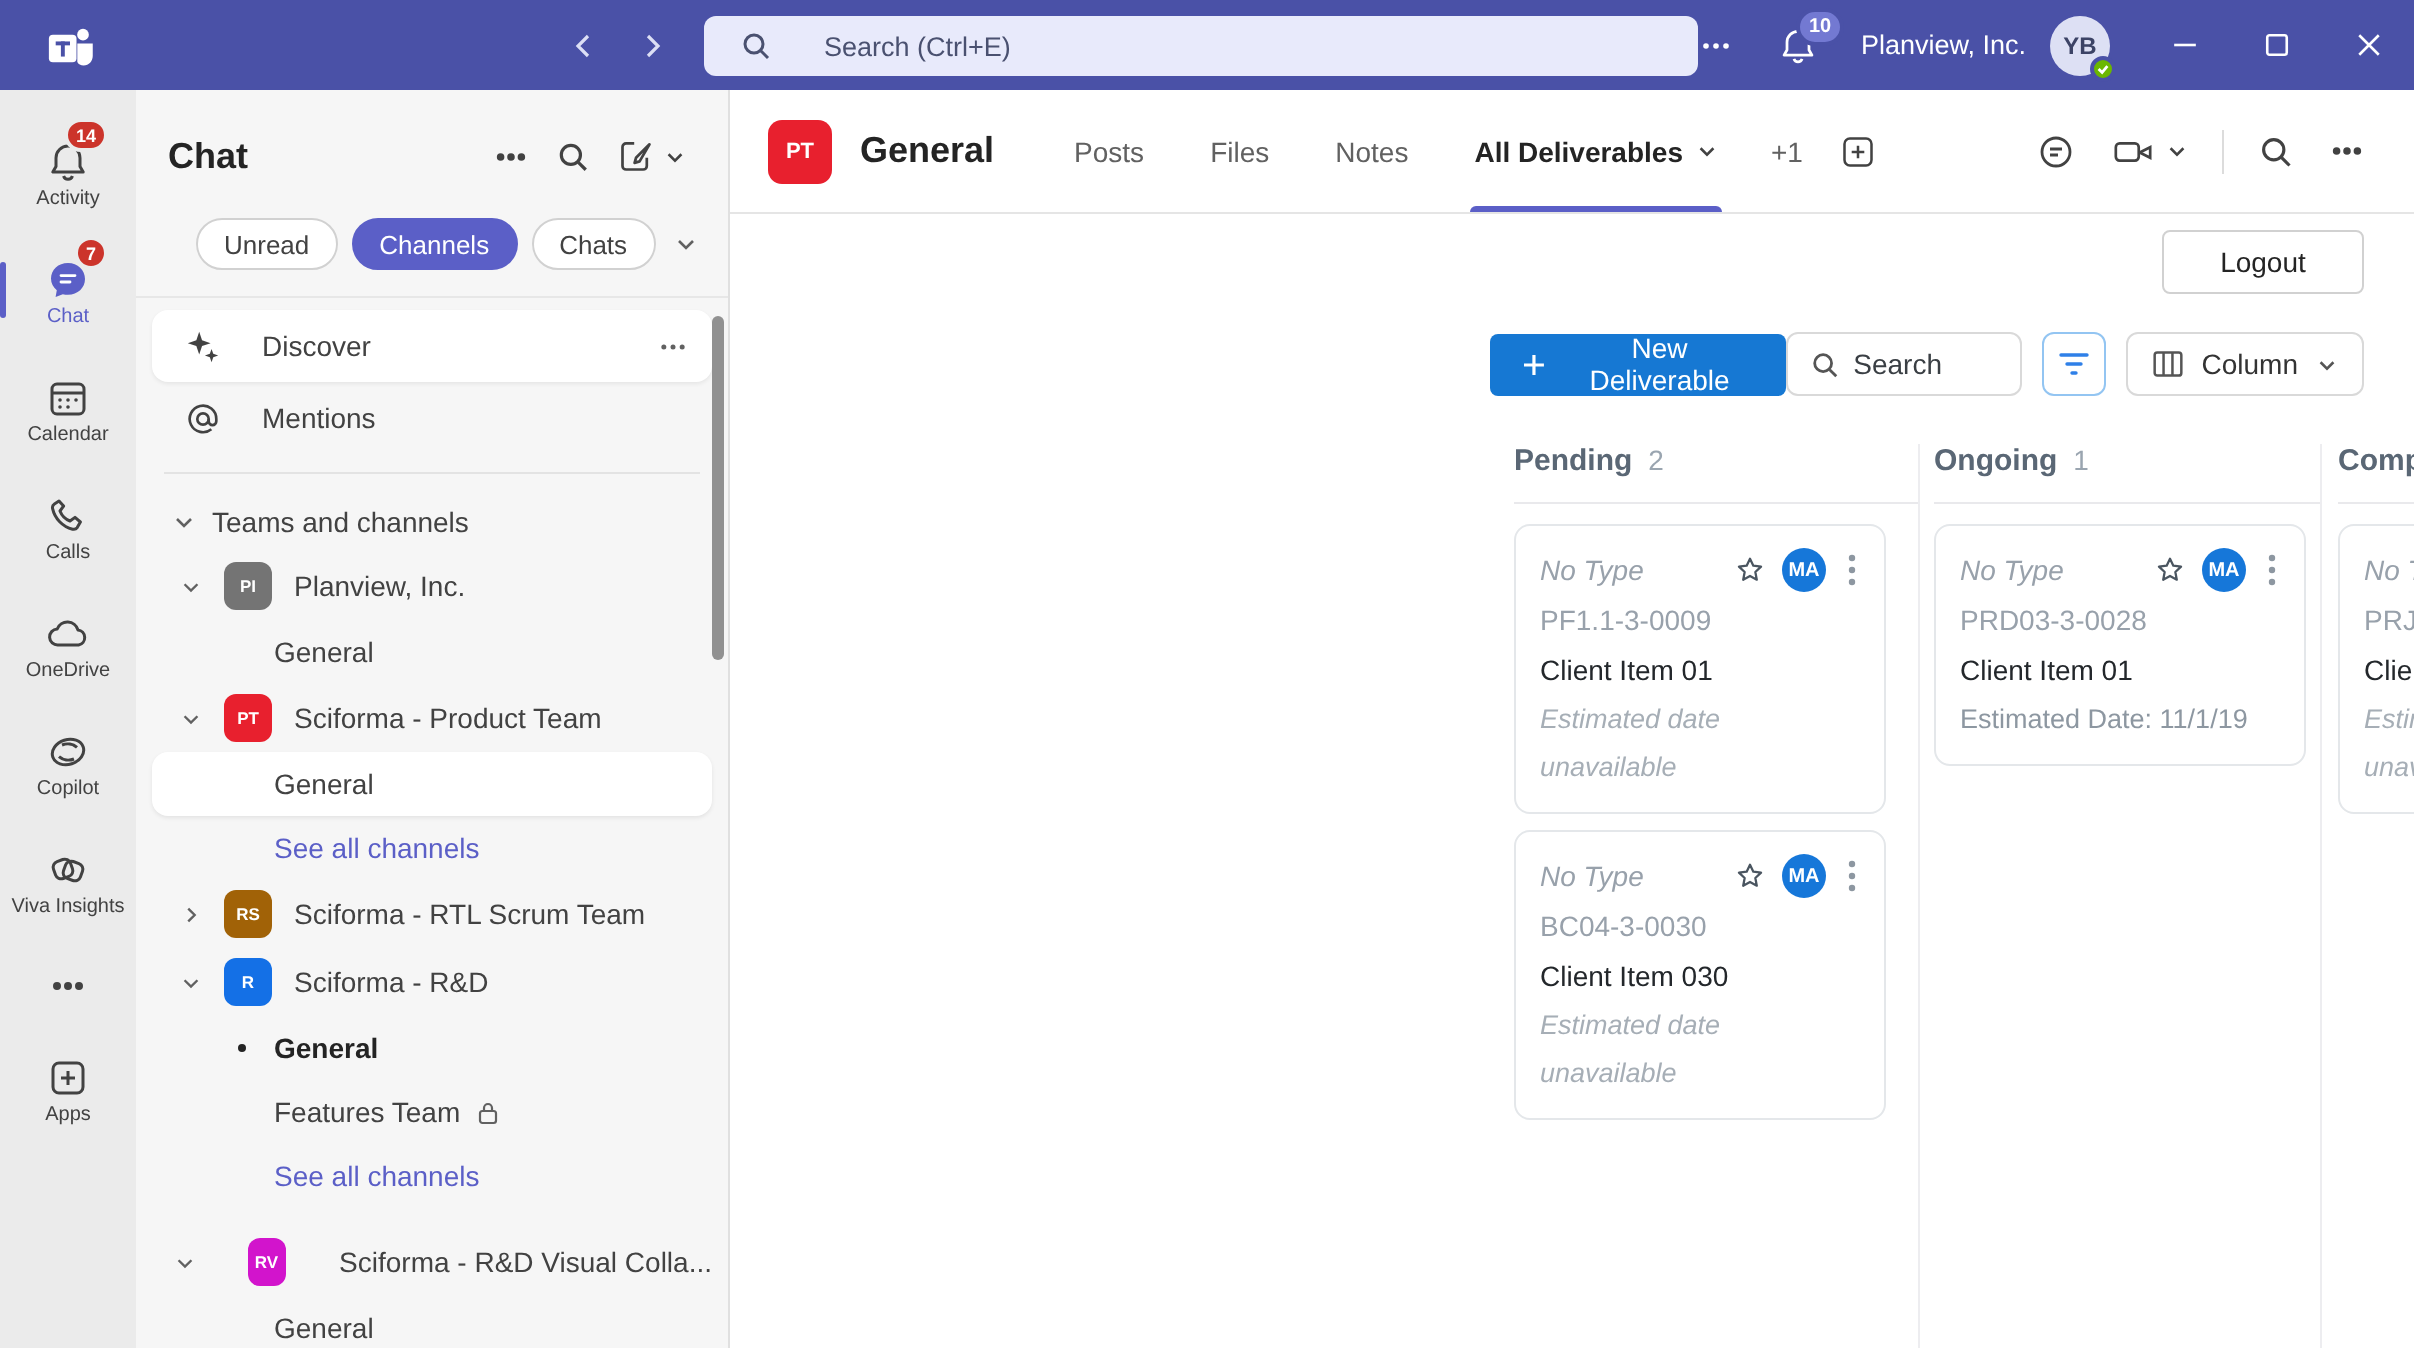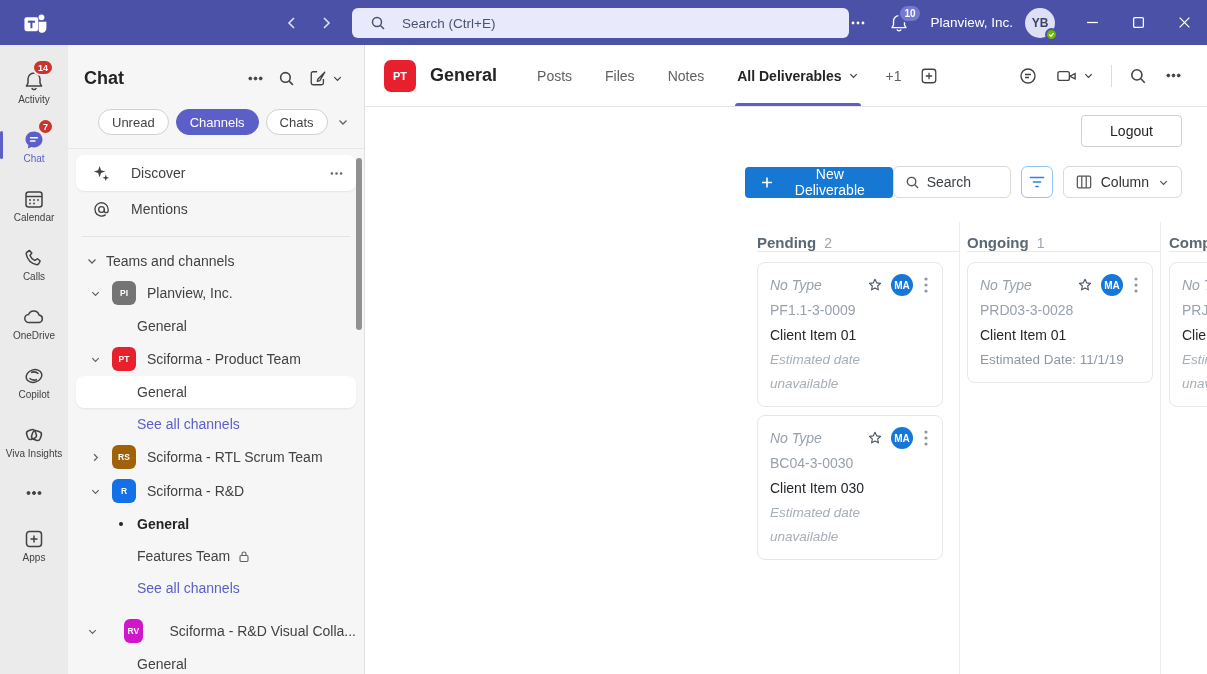--- a/index.html
+++ b/index.html
@@ -7,21 +7,21 @@
     font-family:"Liberation Sans", sans-serif; -webkit-font-smoothing:antialiased; }
   svg { display:block; }
   button { background:none; border:none; cursor:pointer; font-family:inherit; }
 
   
   .titlebar { position:relative; height:45px; background:#4a51a7; display:flex; align-items:center; color:#fff; }
   .tb-logo { position:absolute; left:22px; top:10px; }
   .tb-nav { position:absolute; left:284px; display:flex; gap:18px; }
   .tb-navbtn svg { stroke:#dcdff5; }
   .tb-search { position:absolute; left:352px; top:8px; width:497px; height:30px; background:#e8eafb;
-    border-radius:6px; display:flex; align-items:center; padding-left:18px; gap:16px; }
+    border-radius:6px; display:flex; align-items:center; padding-left:18px; gap:26px; }
   .tb-search svg { stroke:#4a5170; }
   .tb-search input { flex:1; border:none; outline:none; background:transparent; font-size:13.5px; color:#3c4366; }
   .tb-search input::placeholder { color:#4a5170; opacity:1; }
   .tb-right { position:absolute; right:0; top:0; height:45px; display:flex; align-items:center; }
   .tb-more { padding:0 14px; }
   .tb-bell { position:relative; margin:0 10px 0 8px; }
   .tb-badge { position:absolute; top:-8px; left:10px; min-width:19px; height:19px; padding:0 4px; border-radius:10px;
     background:#7379d2; border:2px solid #4a51a7; color:#fff; font-size:10px; font-weight:bold;
     display:flex; align-items:center; justify-content:center; }
   .tb-org { font-size:13.5px; color:#fff; margin:0 12px 0 10px; cursor:pointer; }
@@ -117,21 +117,21 @@
   .search-box input::placeholder { color:#3a3f44; opacity:1; }
   .filter-btn { width:34px; height:32px; margin-left:10px; border:1px solid #93c5f2; border-radius:6px; background:#fff;
     display:flex; align-items:center; justify-content:center; }
   .column-btn { height:32px; margin-left:10px; border:1px solid #d9d9d9; border-radius:6px; background:#fff;
     display:flex; align-items:center; gap:9px; padding:0 12px 0 12px; font-size:14px; color:#333; }
 
   .board { position:absolute; top:177px; left:392px; right:0; bottom:0; display:grid;
     grid-template-columns:203px 201px 202px 1fr; }
   .bcol { border-right:1px solid #ededf0; }
   .bcol:last-child { border-right:none; }
-  .bcol-head { height:30px; display:flex; align-items:flex-end; gap:8px; border-bottom:1px solid #e9e9ec; }
+  .bcol-head { height:30px; display:flex; align-items:flex-start; gap:8px; border-bottom:1px solid #e9e9ec; }
   .bcol-name { font-size:15px; font-weight:bold; color:#5a6775; }
   .bcol-count { font-size:14px; color:#9aa5b0; }
   .cards { padding-top:10px; display:flex; flex-direction:column; gap:8px; }
   .card { width:186px; background:#fff; border:1px solid #e4e7ea; border-radius:8px; padding:9px 12px 10px 12px; cursor:pointer; }
   .card-row1 { display:flex; align-items:center; height:26px; }
   .card-type { font-size:14px; font-style:italic; color:#98a1ab; flex:1; }
   .card-star { padding:1px; margin-right:7px; }
   .card-ass { width:22px; height:22px; border-radius:50%; background:#1677d9; color:#fff; font-size:10px;
     font-weight:bold; display:flex; align-items:center; justify-content:center; }
   .card-kebab { padding:1px 2px; margin-left:9px; }

